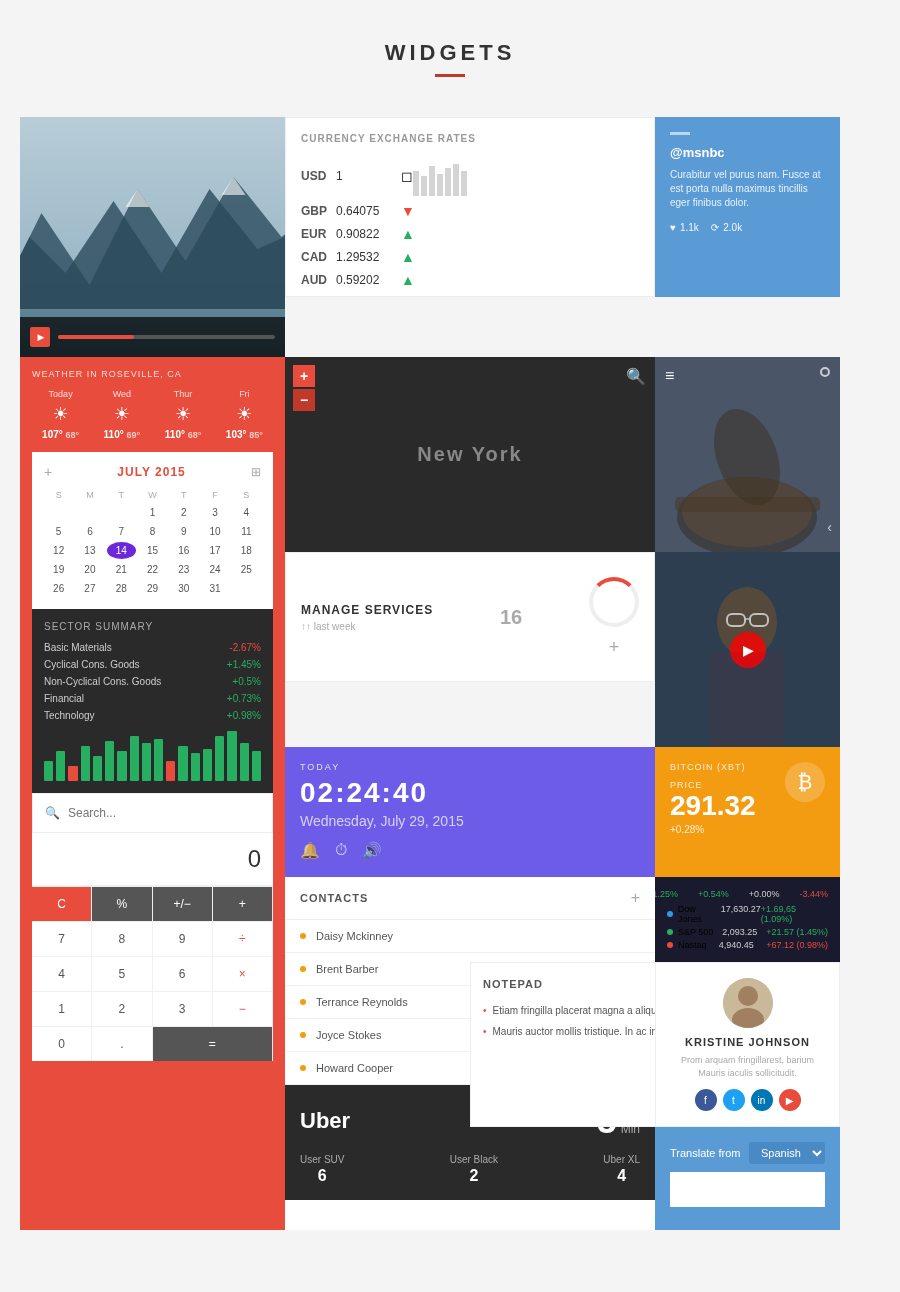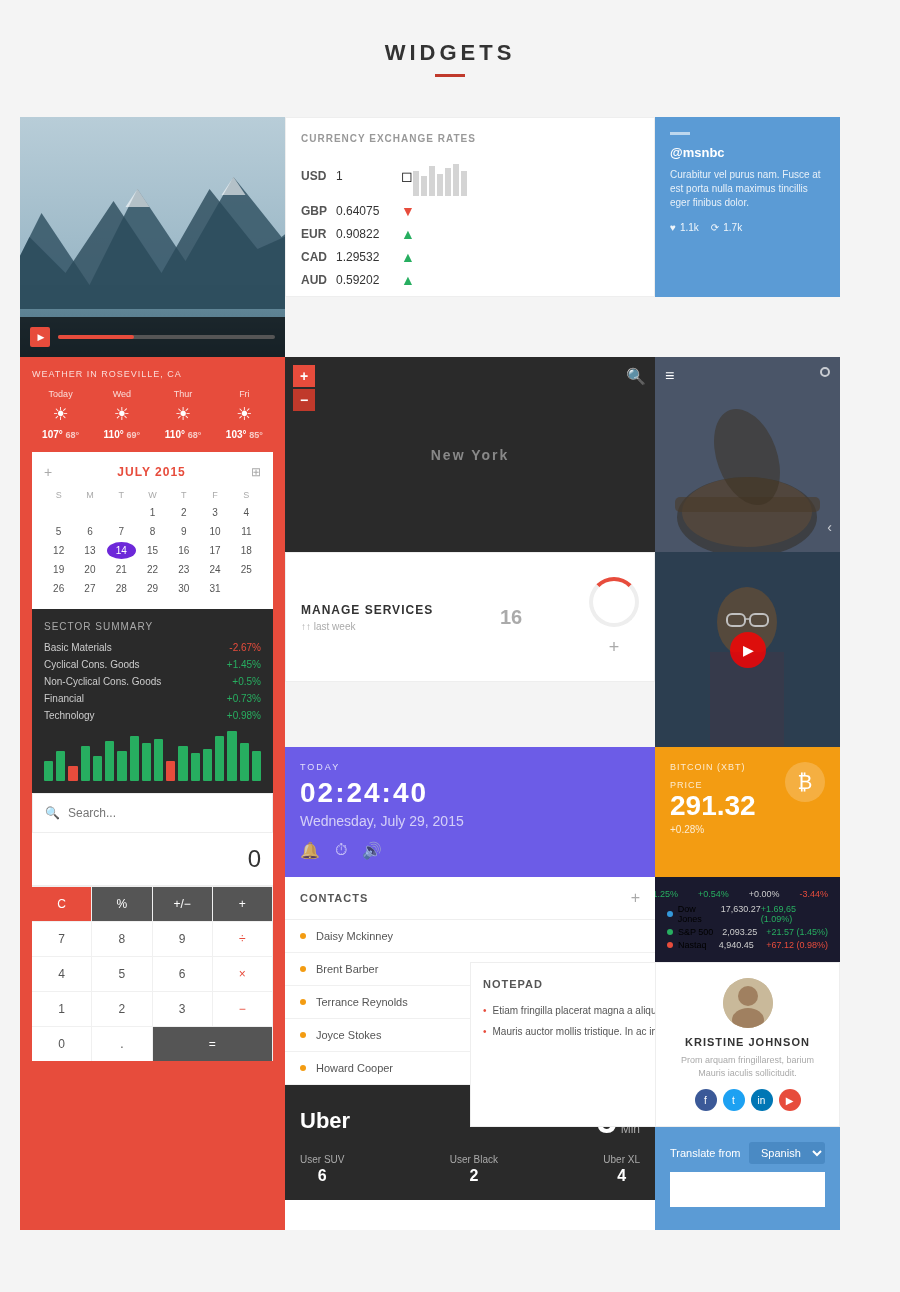--- a/index.html
+++ b/index.html
@@ -45,21 +45,21 @@
     .weather-icon { font-size: 18px; margin-bottom: 4px; }
     .weather-temp { font-size: 10px; font-weight: bold; }
     .weather-temp span { opacity: 0.7; font-size: 9px; }
 
     
     .map-widget { grid-column: 2 / 4; grid-row: 2; background: #2a2a2a; height: 195px; position: relative; display: flex; align-items: center; justify-content: center; }
     .map-controls { position: absolute; top: 8px; left: 8px; display: flex; flex-direction: column; gap: 2px; }
     .map-btn { width: 22px; height: 22px; background: #e74c3c; color: white; display: flex; align-items: center; justify-content: center; font-size: 14px; cursor: pointer; font-weight: bold; }
     .map-btn.minus { background: #c0392b; }
     .map-search { position: absolute; top: 8px; right: 8px; width: 22px; height: 22px; color: #aaa; display: flex; align-items: center; justify-content: center; cursor: pointer; }
-    .map-label { color: #888; font-size: 14px; font-weight: bold; letter-spacing: 2px; }
+    .map-label { color: #888; font-size: 20px; font-weight: bold; letter-spacing: 2px; }
 
     
     .calendar-widget { grid-column: 1; grid-row: 4; background: white; padding: 12px; }
     .cal-header { display: flex; align-items: center; justify-content: space-between; margin-bottom: 8px; }
     .cal-month { font-size: 12px; color: #e74c3c; font-weight: bold; letter-spacing: 1px; }
     .cal-grid { display: grid; grid-template-columns: repeat(7, 1fr); gap: 2px; }
     .cal-dow { text-align: center; font-size: 9px; color: #aaa; padding: 2px 0; }
     .cal-day { text-align: center; font-size: 10px; color: #555; padding: 3px 2px; cursor: pointer; }
     .cal-day.today { background: #6d28d9; color: white; border-radius: 50%; }
     .cal-day.empty { color: transparent; }
@@ -308,21 +308,21 @@
       <div class="social-dash"></div>
       <div class="social-handle">@msnbc</div>
       <div class="social-text">Curabitur vel purus nam. Fusce at est porta nulla maximus tincillis eger finibus dolor.</div>
       <div class="social-stats">
         <div class="stat-item">
           <span>♥</span>
           <span>1.1k</span>
         </div>
         <div class="stat-item">
           <span>⟳</span>
-          <span>1.7k</span>
+          <span>2.0k</span>
         </div>
       </div>
     </div>
 
     <div class="weather-widget">
       <div class="weather-title">WEATHER IN ROSEVILLE, CA</div>
       <div class="weather-days">
         <div class="weather-day">
           <div class="weather-day-name">Today</div>
           <div class="weather-icon">☀</div>

